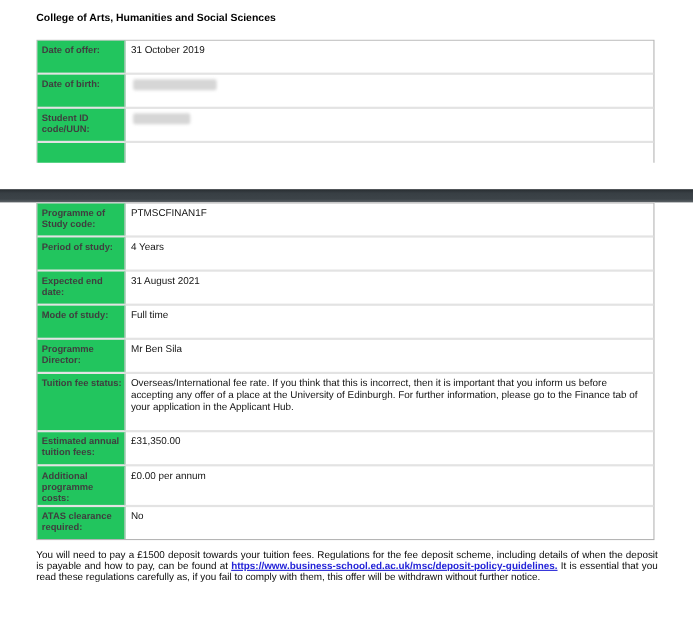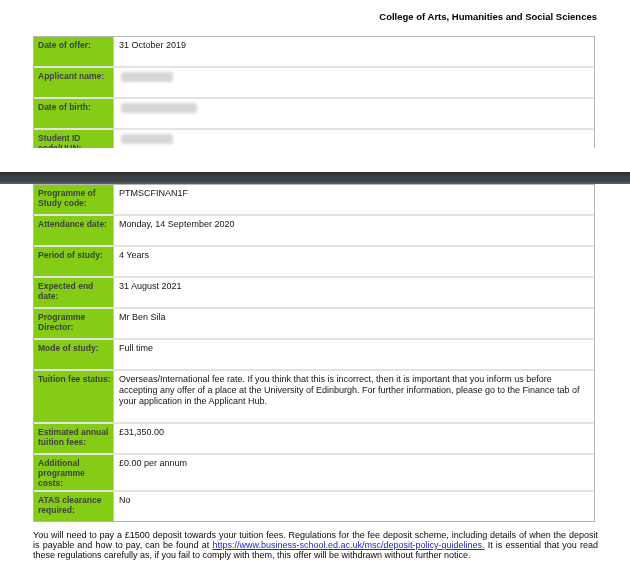--- a/index.html
+++ b/index.html
@@ -8,31 +8,31 @@
     font-family:"Liberation Sans","DejaVu Sans",sans-serif;
     -webkit-font-smoothing:antialiased;
   }
   .content{padding:0 33px;width:564px;box-sizing:content-box;}
   .hdr{padding-top:9px;}
   .doc-title{
     font-size:9.5px;line-height:13px;font-weight:bold;color:#000;
     text-decoration:underline;margin:0;
   }
   .doc-subtitle{
-    font-size:9.5px;line-height:13px;font-weight:bold;color:#000;margin:1px 0 0 0;text-align:right;
+    font-size:9.5px;line-height:13px;font-weight:bold;color:#000;margin:1px 0 0 0;
   }
   .clip{margin-top:13px;height:112px;overflow:hidden;}
   table.kv{
     width:562px;table-layout:fixed;border-collapse:separate;border-spacing:0;
     border:1px solid #b5b5b5;background:#fff;
   }
   table.kv td{vertical-align:top;border-bottom:2px solid #e3e3e3;}
   table.kv tr:last-child td{border-bottom:none;}
   td.lbl{
-    width:80px;background:#84cc16;border-right:1px solid #c4c4c4;
+    width:80px;background:#22c55e;border-right:1px solid #c4c4c4;
     font-weight:bold;font-size:8.5px;line-height:10px;color:#3f3f3f;
     padding:3px 2px 2px 4px;box-sizing:border-box;
   }
   td.val{
     font-size:9px;line-height:11px;color:#141414;
     padding:3px 6px 15px 5px;
   }
   td.empty-lbl{height:20px;}
   .redact{
     height:10px;background:#d6d6d6;border-radius:2px;filter:blur(1.5px);
@@ -42,42 +42,36 @@
   .w76{width:76px;}
   .page-band{
     width:630px;height:12px;margin-top:24px;
     background:linear-gradient(180deg,#272c30 0%,#383f44 30%,#3c4348 75%,#5d6367 100%);
   }
   .tbl2{}
   .notice{
     margin:8px 0 0 0;font-size:9px;line-height:10px;color:#0a0a0a;
     text-align:justify;width:565px;
   }
-  .notice a{color:#2323d8;text-decoration:underline;cursor:pointer;}
+  .notice a{color:#2323d8;text-decoration:underline;cursor:pointer;font-weight:bold;}
 </style>
 </head>
 <body>
 
 <div class="content hdr">
   <div class="doc-subtitle">College of Arts, Humanities and Social Sciences</div>
 </div>
 
 <div class="content">
   <div class="clip">
     <table class="kv">
       <tbody>
           <tr>
         <td class="lbl">Date of offer:</td>
         <td class="val">31 October 2019</td>
-      </tr>
-      <tr>
-        <td class="lbl">Applicant name:</td>
-        <td class="val">
-              <div class="redact w52"></div>
-            </td>
       </tr>
       <tr>
         <td class="lbl">Date of birth:</td>
         <td class="val">
               <div class="redact w76"></div>
             </td>
       </tr>
       <tr>
         <td class="lbl">Student ID code/UUN:</td>
         <td class="val">
@@ -96,38 +90,34 @@
 <div class="page-band"></div>
 
 <div class="content">
   <table class="kv tbl2">
     <tbody>
         <tr>
       <td class="lbl">Programme of Study code:</td>
       <td class="val">PTMSCFINAN1F</td>
     </tr>
     <tr>
-      <td class="lbl">Attendance date:</td>
-      <td class="val">Monday, 14 September 2020</td>
-    </tr>
-    <tr>
       <td class="lbl">Period of study:</td>
       <td class="val">4 Years</td>
     </tr>
     <tr>
       <td class="lbl">Expected end date:</td>
       <td class="val">31 August 2021</td>
     </tr>
     <tr>
+      <td class="lbl">Mode of study:</td>
+      <td class="val">Full time</td>
+    </tr>
+    <tr>
       <td class="lbl">Programme Director:</td>
       <td class="val">Mr Ben Sila</td>
-    </tr>
-    <tr>
-      <td class="lbl">Mode of study:</td>
-      <td class="val">Full time</td>
     </tr>
     <tr>
       <td class="lbl">Tuition fee status:</td>
       <td class="val">Overseas/International fee rate. If you think that this is incorrect, then it is important that you inform us before accepting any offer of a place at the University of Edinburgh. For further information, please go to the Finance tab of your application in the Applicant Hub.</td>
     </tr>
     <tr>
       <td class="lbl">Estimated annual tuition fees:</td>
       <td class="val">£31,350.00</td>
     </tr>
     <tr>

